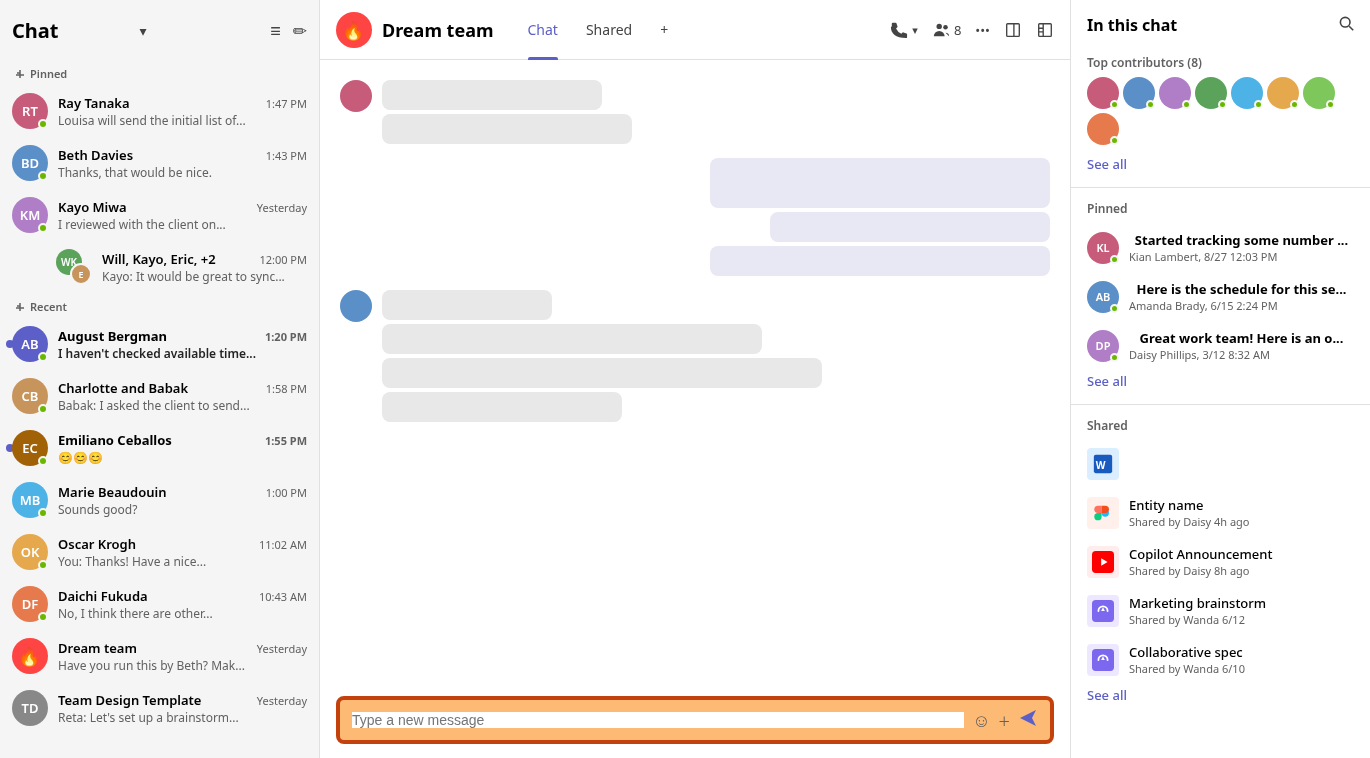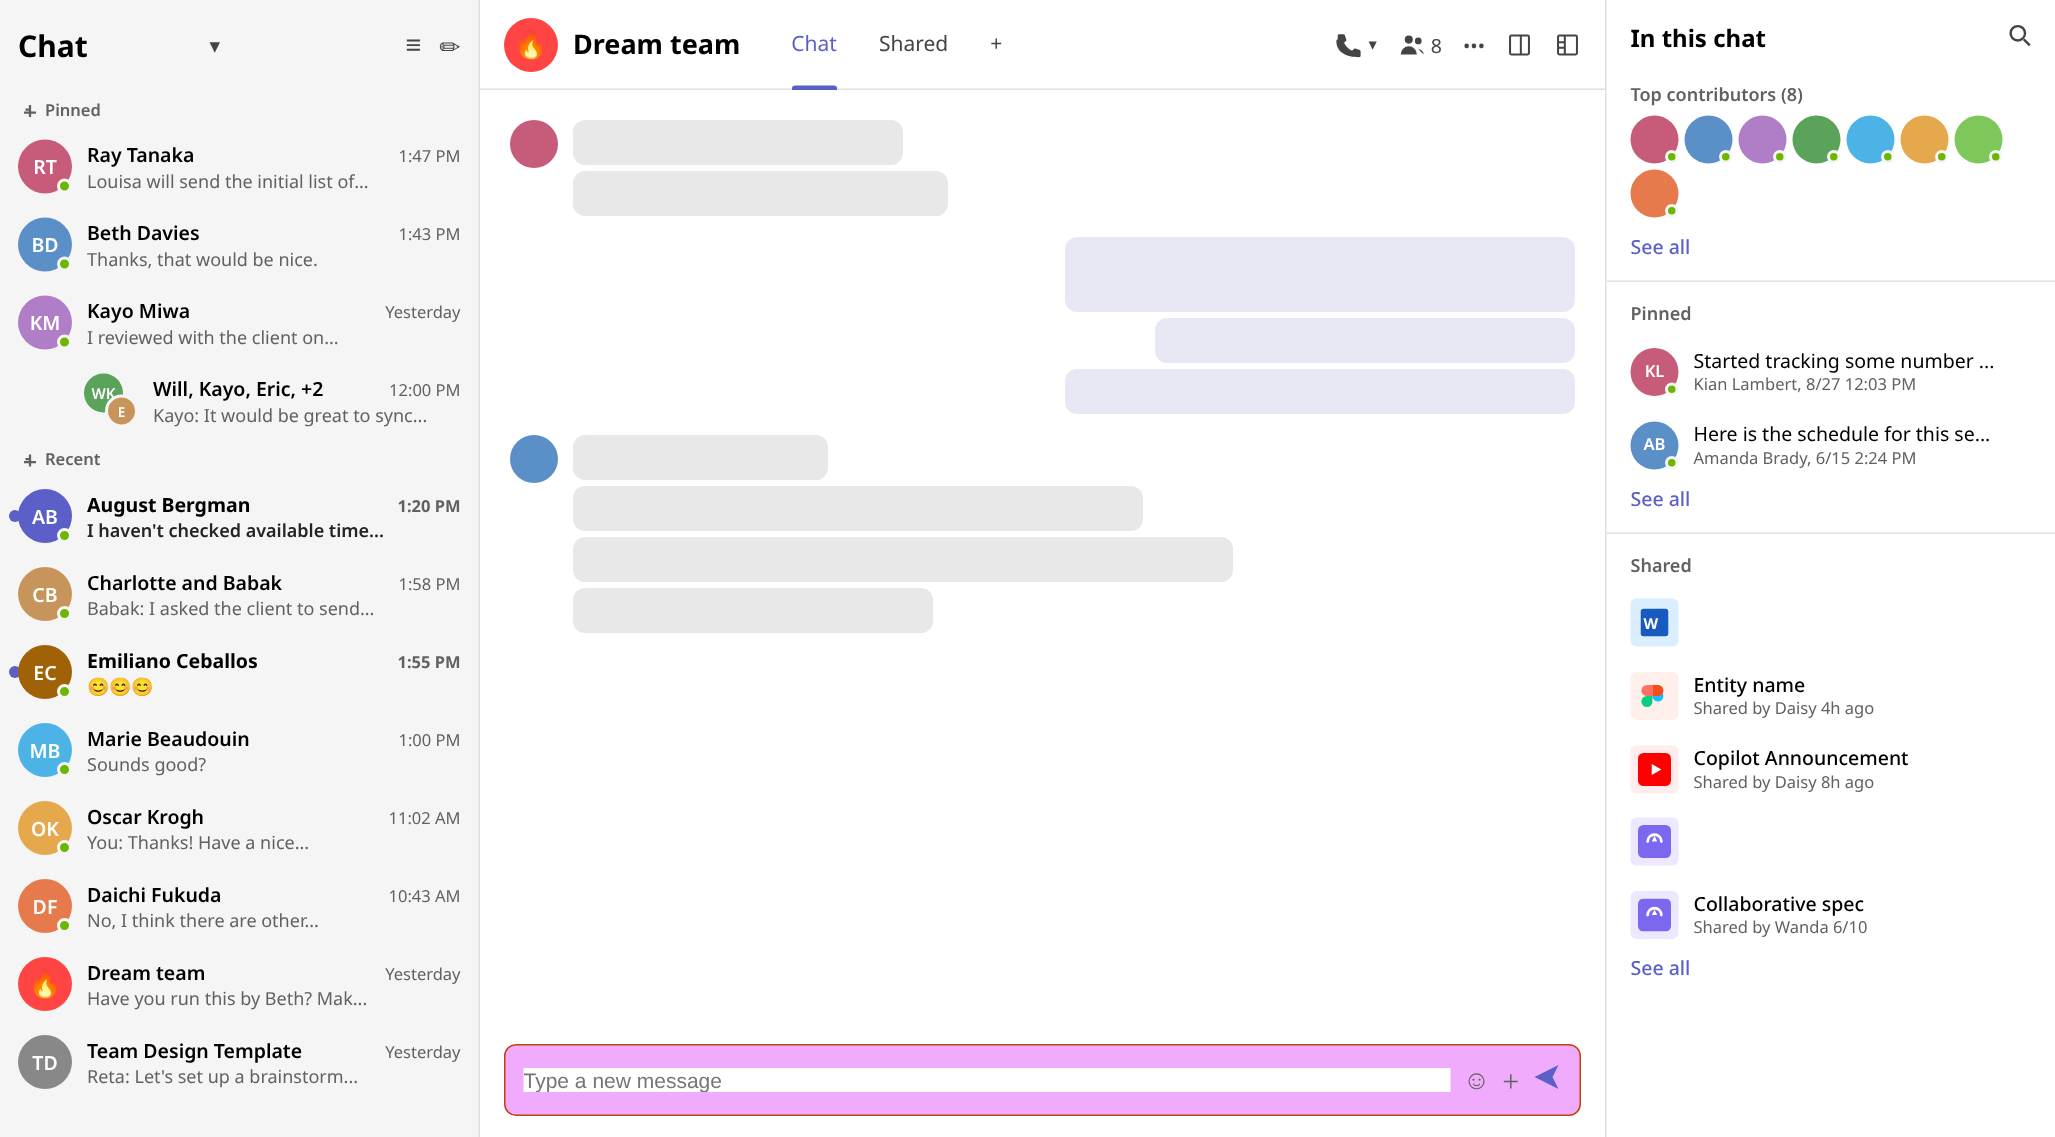--- a/index.html
+++ b/index.html
@@ -45,39 +45,39 @@
     .msg-row { display: flex; gap: 10px; align-items: flex-start; }
     .msg-row.outgoing { flex-direction: row-reverse; }
     .msg-avatar { width: 32px; height: 32px; border-radius: 50%; background: #ccc; flex-shrink: 0; }
     .msg-bubbles { display: flex; flex-direction: column; gap: 4px; max-width: 55%; }
     .msg-row.outgoing .msg-bubbles { align-items: flex-end; }
     .msg-bubble { border-radius: 8px; height: 30px; background: #e8e8e8; }
     .msg-bubble.outgoing { background: #e8e8f4; }
 
     
     #chat-input-area { padding: 10px 16px 14px; }
-    #chat-input-box { border: 1px solid #c2410c; border-radius: 8px; display: flex; align-items: center; padding: 0 12px; height: 48px; background: #f0abfc; gap: 8px; }
+    #chat-input-box { border: 4px solid #c2410c; border-radius: 8px; display: flex; align-items: center; padding: 0 12px; height: 48px; background: #fdba74; gap: 8px; }
     #chat-input-box input { flex: 1; border: none; outline: none; font-size: 14px; color: #666; }
     #chat-input-box .input-action { cursor: pointer; color: #616161; font-size: 18px; }
     #send-btn { color: #5b5fc7; cursor: pointer; font-size: 20px; }
 
     
     #right-panel { width: 300px; border-left: 1px solid #e0e0e0; display: flex; flex-direction: column; background: #fff; overflow-y: auto; }
     #right-panel-header { display: flex; align-items: center; justify-content: space-between; padding: 14px 16px 10px; }
     #right-panel-title { font-size: 16px; font-weight: 700; }
     .rp-section-label { font-size: 12px; font-weight: 600; color: #616161; padding: 8px 16px 6px; }
     .contributors { display: flex; padding: 0 16px 8px; gap: 4px; flex-wrap: wrap; }
     .contributor-av { width: 32px; height: 32px; border-radius: 50%; background: #ccc; position: relative; display: flex; align-items: center; justify-content: center; font-size: 11px; }
     .contributor-av .status-dot { width: 9px; height: 9px; }
     .see-all-btn { padding: 2px 16px 10px; color: #5b5fc7; font-size: 13px; cursor: pointer; font-weight: 500; }
 
     .pinned-item { display: flex; align-items: center; padding: 8px 16px; gap: 10px; cursor: pointer; }
     .pinned-av { width: 32px; height: 32px; border-radius: 50%; flex-shrink: 0; position: relative; }
     .pinned-info { flex: 1; min-width: 0; }
-    .pinned-text { font-size: 13px; font-weight: 400; white-space: nowrap; overflow: hidden; text-overflow: ellipsis; }
+    .pinned-text { font-size: 13px; font-weight: 700; white-space: nowrap; overflow: hidden; text-overflow: ellipsis; text-align: center; }
     .pinned-meta { font-size: 11px; color: #616161; }
 
     .shared-item { display: flex; align-items: center; padding: 8px 16px; gap: 10px; cursor: pointer; }
     .file-icon { width: 32px; height: 32px; border-radius: 4px; flex-shrink: 0; display: flex; align-items: center; justify-content: center; font-size: 18px; }
     .shared-info { flex: 1; min-width: 0; }
     .shared-name { font-size: 13px; font-weight: 500; white-space: nowrap; overflow: hidden; text-overflow: ellipsis; }
     .shared-meta { font-size: 11px; color: #616161; }
 
     .divider { height: 1px; background: #e0e0e0; margin: 4px 0; }
 
@@ -400,20 +400,27 @@
   </div>
 
   <div class="pinned-item">
     <div class="pinned-av" style="background:#5b8fc7;border-radius:50%;width:32px;height:32px;display:flex;align-items:center;justify-content:center;color:#fff;font-size:11px;font-weight:600;flex-shrink:0;position:relative;">AB<div class="status-dot" style="width:9px;height:9px;"></div></div>
     <div class="pinned-info">
       <div class="pinned-text">Here is the schedule for this se...</div>
       <div class="pinned-meta">Amanda Brady, 6/15 2:24 PM</div>
     </div>
   </div>
 
+  <div class="pinned-item">
+    <div class="pinned-av" style="background:#b07dc7;border-radius:50%;width:32px;height:32px;display:flex;align-items:center;justify-content:center;color:#fff;font-size:11px;font-weight:600;flex-shrink:0;position:relative;">DP<div class="status-dot" style="width:9px;height:9px;"></div></div>
+    <div class="pinned-info">
+      <div class="pinned-text">Great work team! Here is an o...</div>
+      <div class="pinned-meta">Daisy Phillips, 3/12 8:32 AM</div>
+    </div>
+  </div>
 
   <div class="see-all-btn">See all</div>
 
   <div class="divider"></div>
   <div class="rp-section-label">Shared</div>
 
   <div class="shared-item">
     <div class="file-icon" style="background:#dbeeff;">
       <svg width="22" height="22" viewBox="0 0 24 24" fill="#185abd">
           <rect x="2" y="2" width="20" height="20" rx="2" fill="#185abd"></rect>
@@ -452,20 +459,24 @@
   </div>
 
   <div class="shared-item">
     <div class="file-icon" style="background:#ede8ff;">
       <svg width="22" height="22" viewBox="0 0 24 24">
           <rect width="24" height="24" rx="4" fill="#7b68ee"></rect>
           <path d="M7 12a5 5 0 0110 0" fill="none" stroke="white" stroke-width="2" stroke-linecap="round"></path>
           <path d="M12 8l2 4h-4l2-4z" fill="white"></path>
         </svg>
     </div>
+    <div class="shared-info">
+      <div class="shared-name">Marketing brainstorm</div>
+      <div class="shared-meta">Shared by Wanda 6/12</div>
+    </div>
   </div>
 
   <div class="shared-item">
     <div class="file-icon" style="background:#ede8ff;">
       <svg width="22" height="22" viewBox="0 0 24 24">
           <rect width="24" height="24" rx="4" fill="#7b68ee"></rect>
           <path d="M7 12a5 5 0 0110 0" fill="none" stroke="white" stroke-width="2" stroke-linecap="round"></path>
           <path d="M12 8l2 4h-4l2-4z" fill="white"></path>
         </svg>
     </div>

